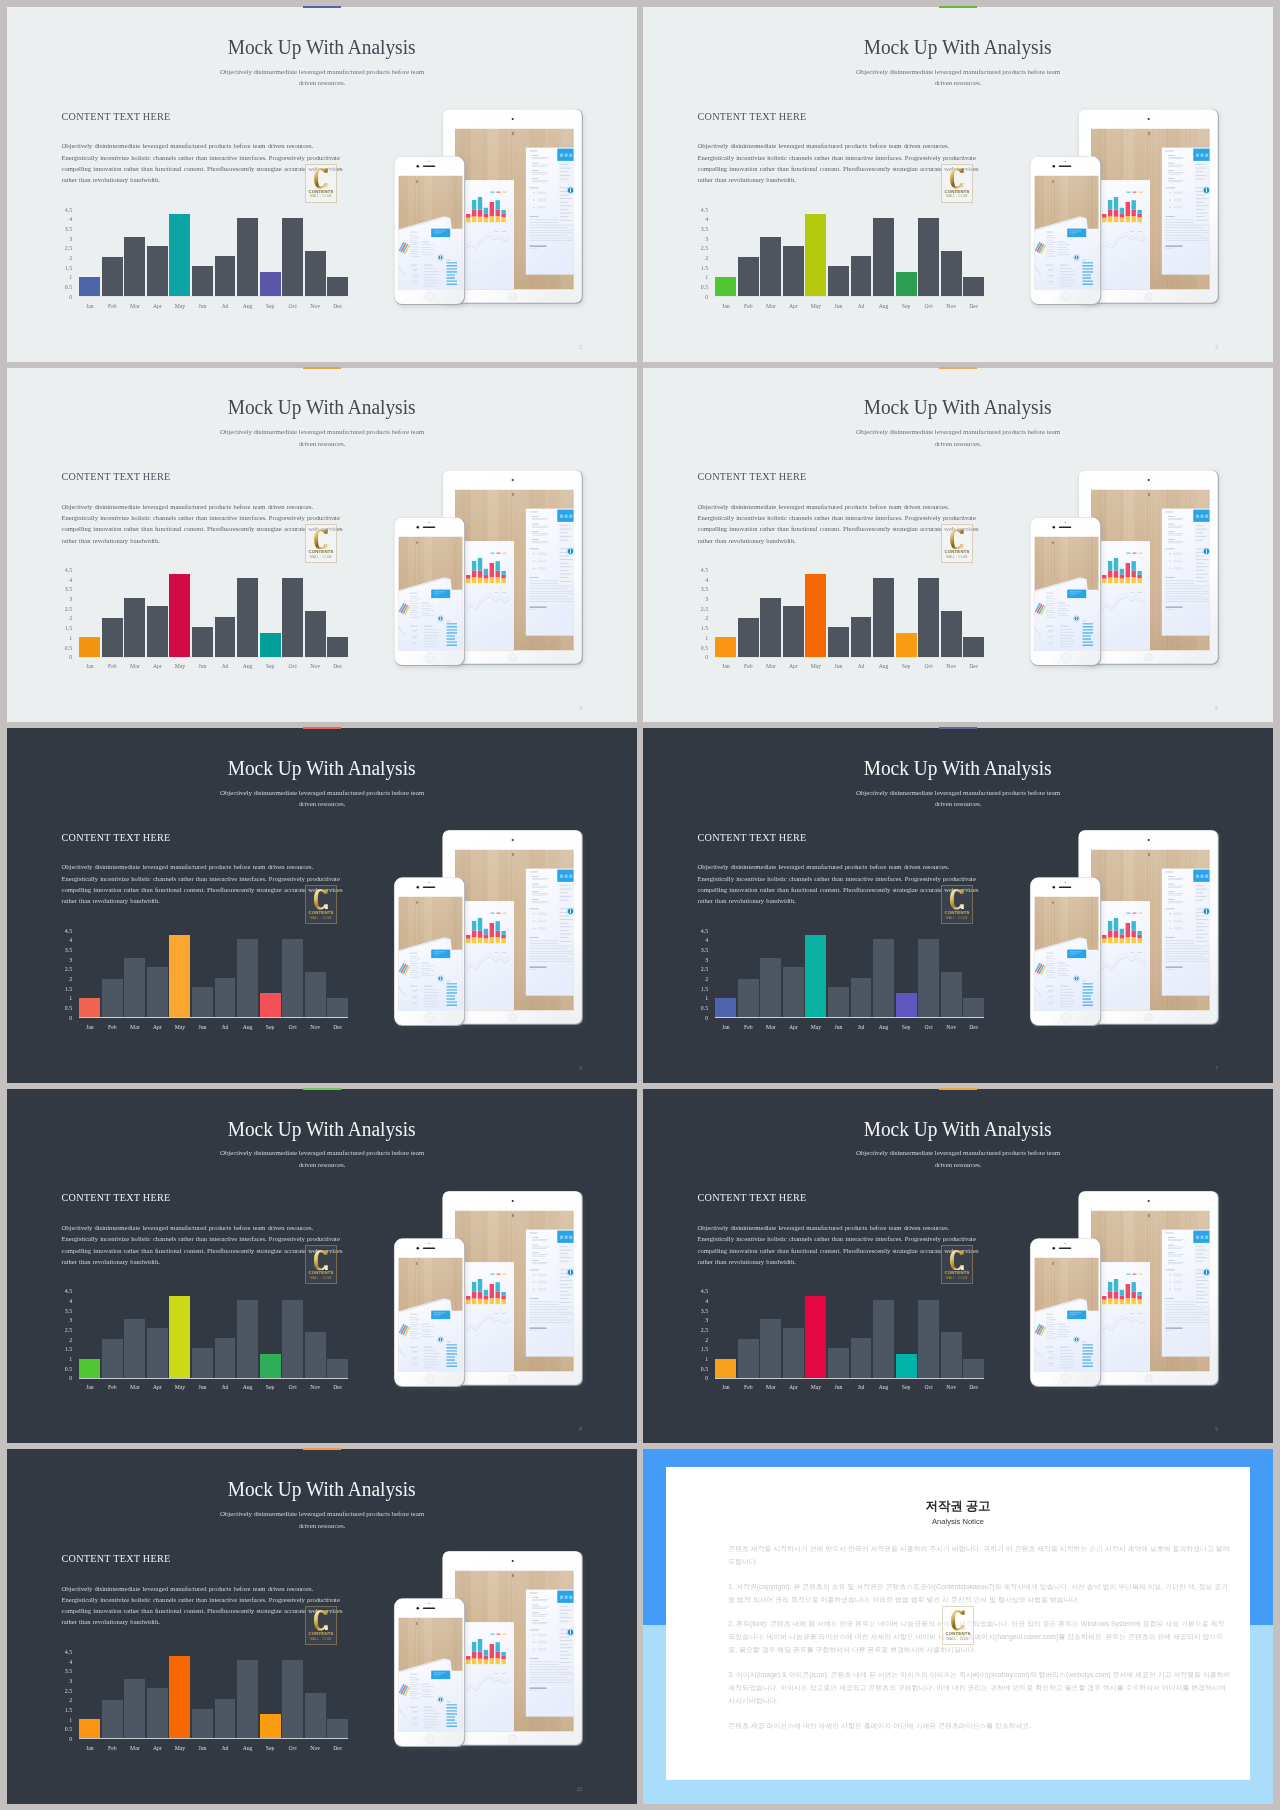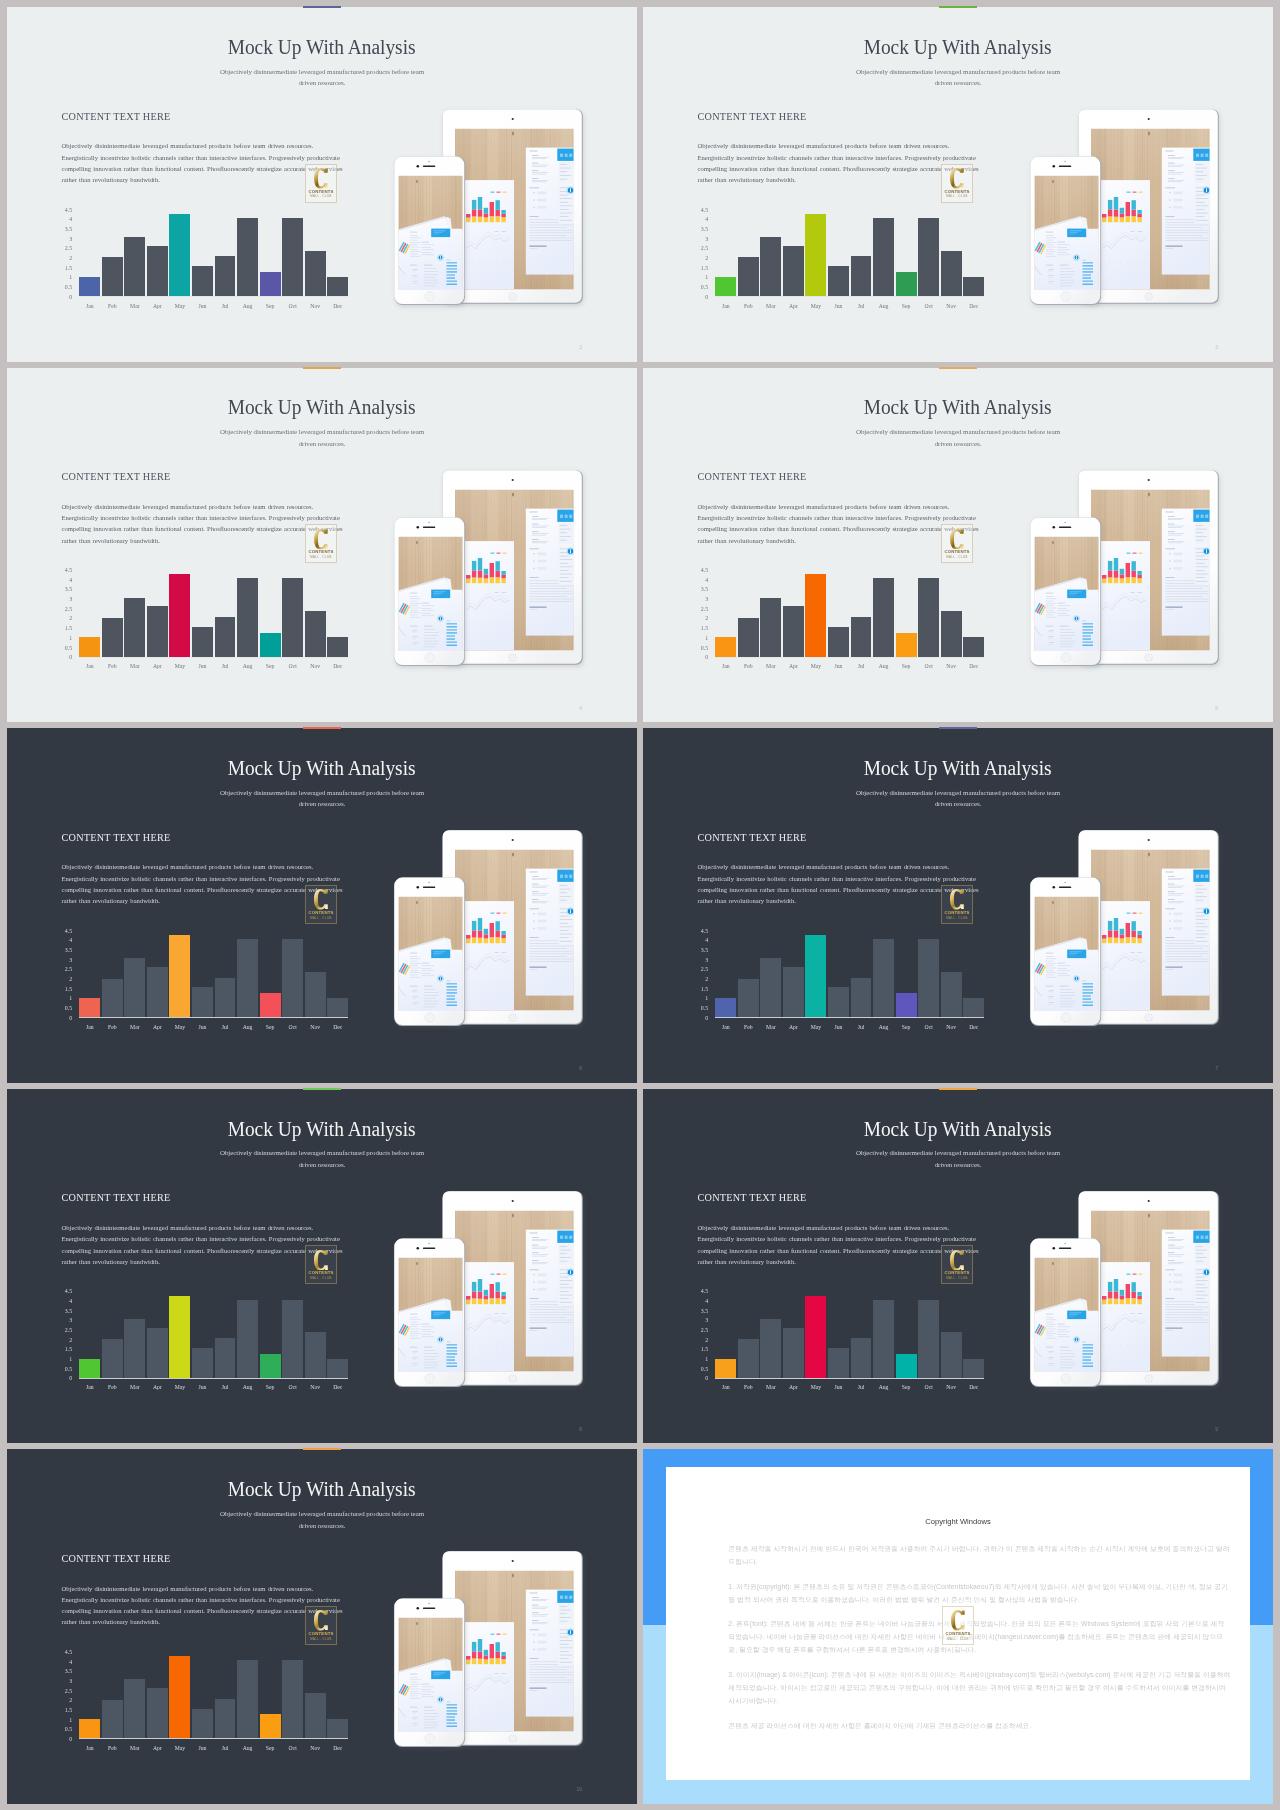--- a/index.html
+++ b/index.html
@@ -1110,21 +1110,22 @@
         <svg viewBox="0 0 630 355" width="630" height="355">
           <use href="#mockup"></use>
         </svg>
       </div>
       <span class="pnum">10</span>
     </section>
 <section class="slide" style="left:643px;top:1449.4px">
       <div class="cp-bg"></div>
       <div class="cp-bg2"></div>
       <div class="cp-paper"></div>
-      <p class="cp-sub">Copyright Windows</p>
+      <h1 class="cp-title">저작권 공고</h1>
+      <p class="cp-sub">Analysis Notice</p>
       <div class="cp-body">
         <p>콘텐츠 제작을 시작하시기 전에 반드시 한국어 저작권을 사용하여 주시기 바랍니다. 귀하가 이 콘텐츠 제작을 시작하는 순간 시작시 계약에 보호에 동의하셨다고 알려드립니다.</p>
         <p>1. 저작권(copyright): 본 콘텐츠의 소유 및 저작권은 콘텐츠스토코아(Contentstokaeou7)와 제작사에게 있습니다. 사전 승낙 없이 무단복제 이보, 기단한 색, 정보 공기 등 법적 외사어 권리 목적으로 이용하셨습니다. 이러한 법법 행위 발견 시 준신적 민식 및 형사상의 사법을 받습니다.</p>
         <p>2. 폰트(font): 콘텐츠 내에 됨 서체는 한글 폰트는 네이버 나눔글꼴의 서체로 제작되었습니다. 한글 외의 모든 폰트는 Windows System에 포함된 사외 기본으로 제작되었습니다. 네이버 나눔글꼴 라이선스에 대한 자세한 사항은 네이버 나눔글꼴 홈페이지(hangeul.naver.com)를 참조하세요. 폰트는 콘텐츠의 판에 제공되지 않으므로, 필요할 경우 해당 폰트를 구합하셔서 다른 폰트로 변경하시여 사용하시길니다.</p>
         <p>3. 이미지(image) &amp; 아이콘(icon): 콘텐츠 내에 된 서면는 아이즈의 이미즈는 픽사베이(pixabay.com)와 웹버리스(webolys.com) 문서에 제공한 기고 저작물을 이용하여 제작되었습니다. 아이시는 참고로만 제공되고 콘텐츠의 구현합니다. 이에 대한 권리는 귀하에 반드로 확인하고 필요할 경우 여시를 수드하셔서 이미지를 변경하시여사시기바랍니다.</p>
         <p>콘텐츠 제공 라이선스에 대한 자세한 사항은 홈페이지 아단에 기재된 콘텐츠라이선스를 참조하세요.</p>
       </div>
       <div class="cp-wm">
         <span class="wc" title="C">
           <svg viewBox="0 0 100 145">

